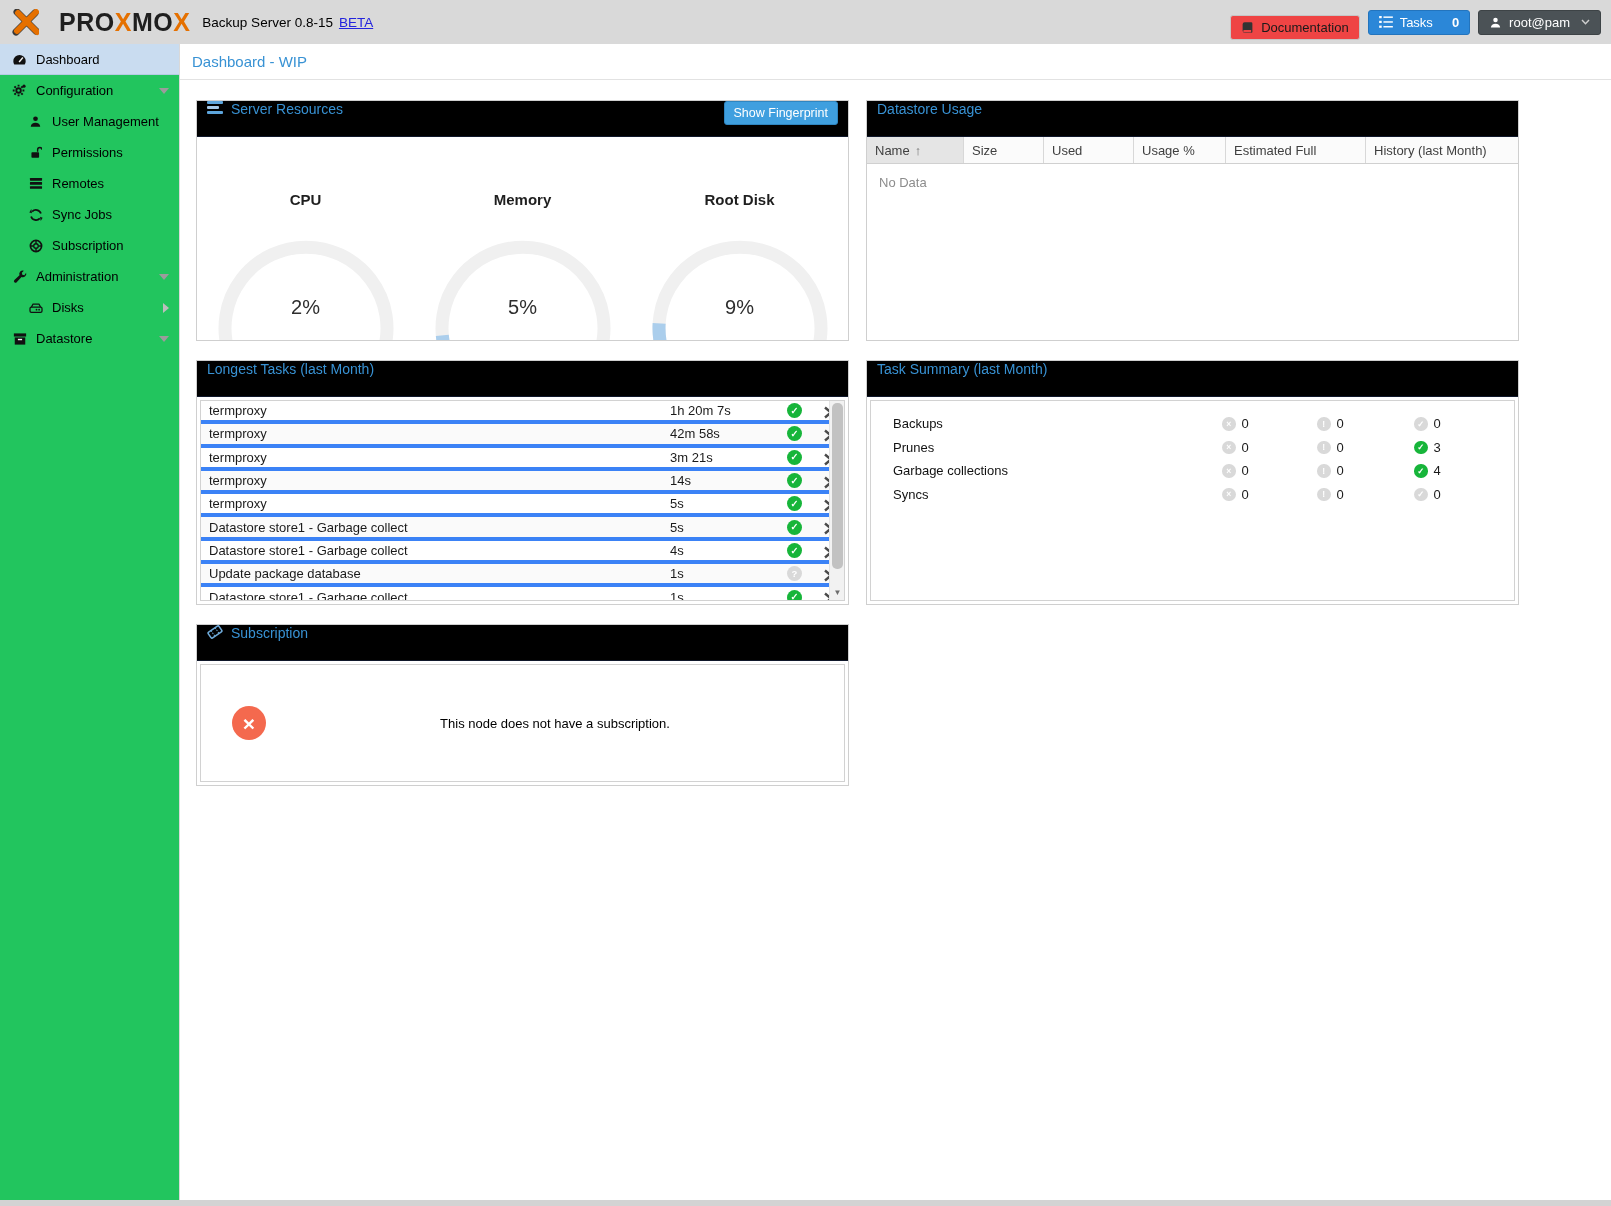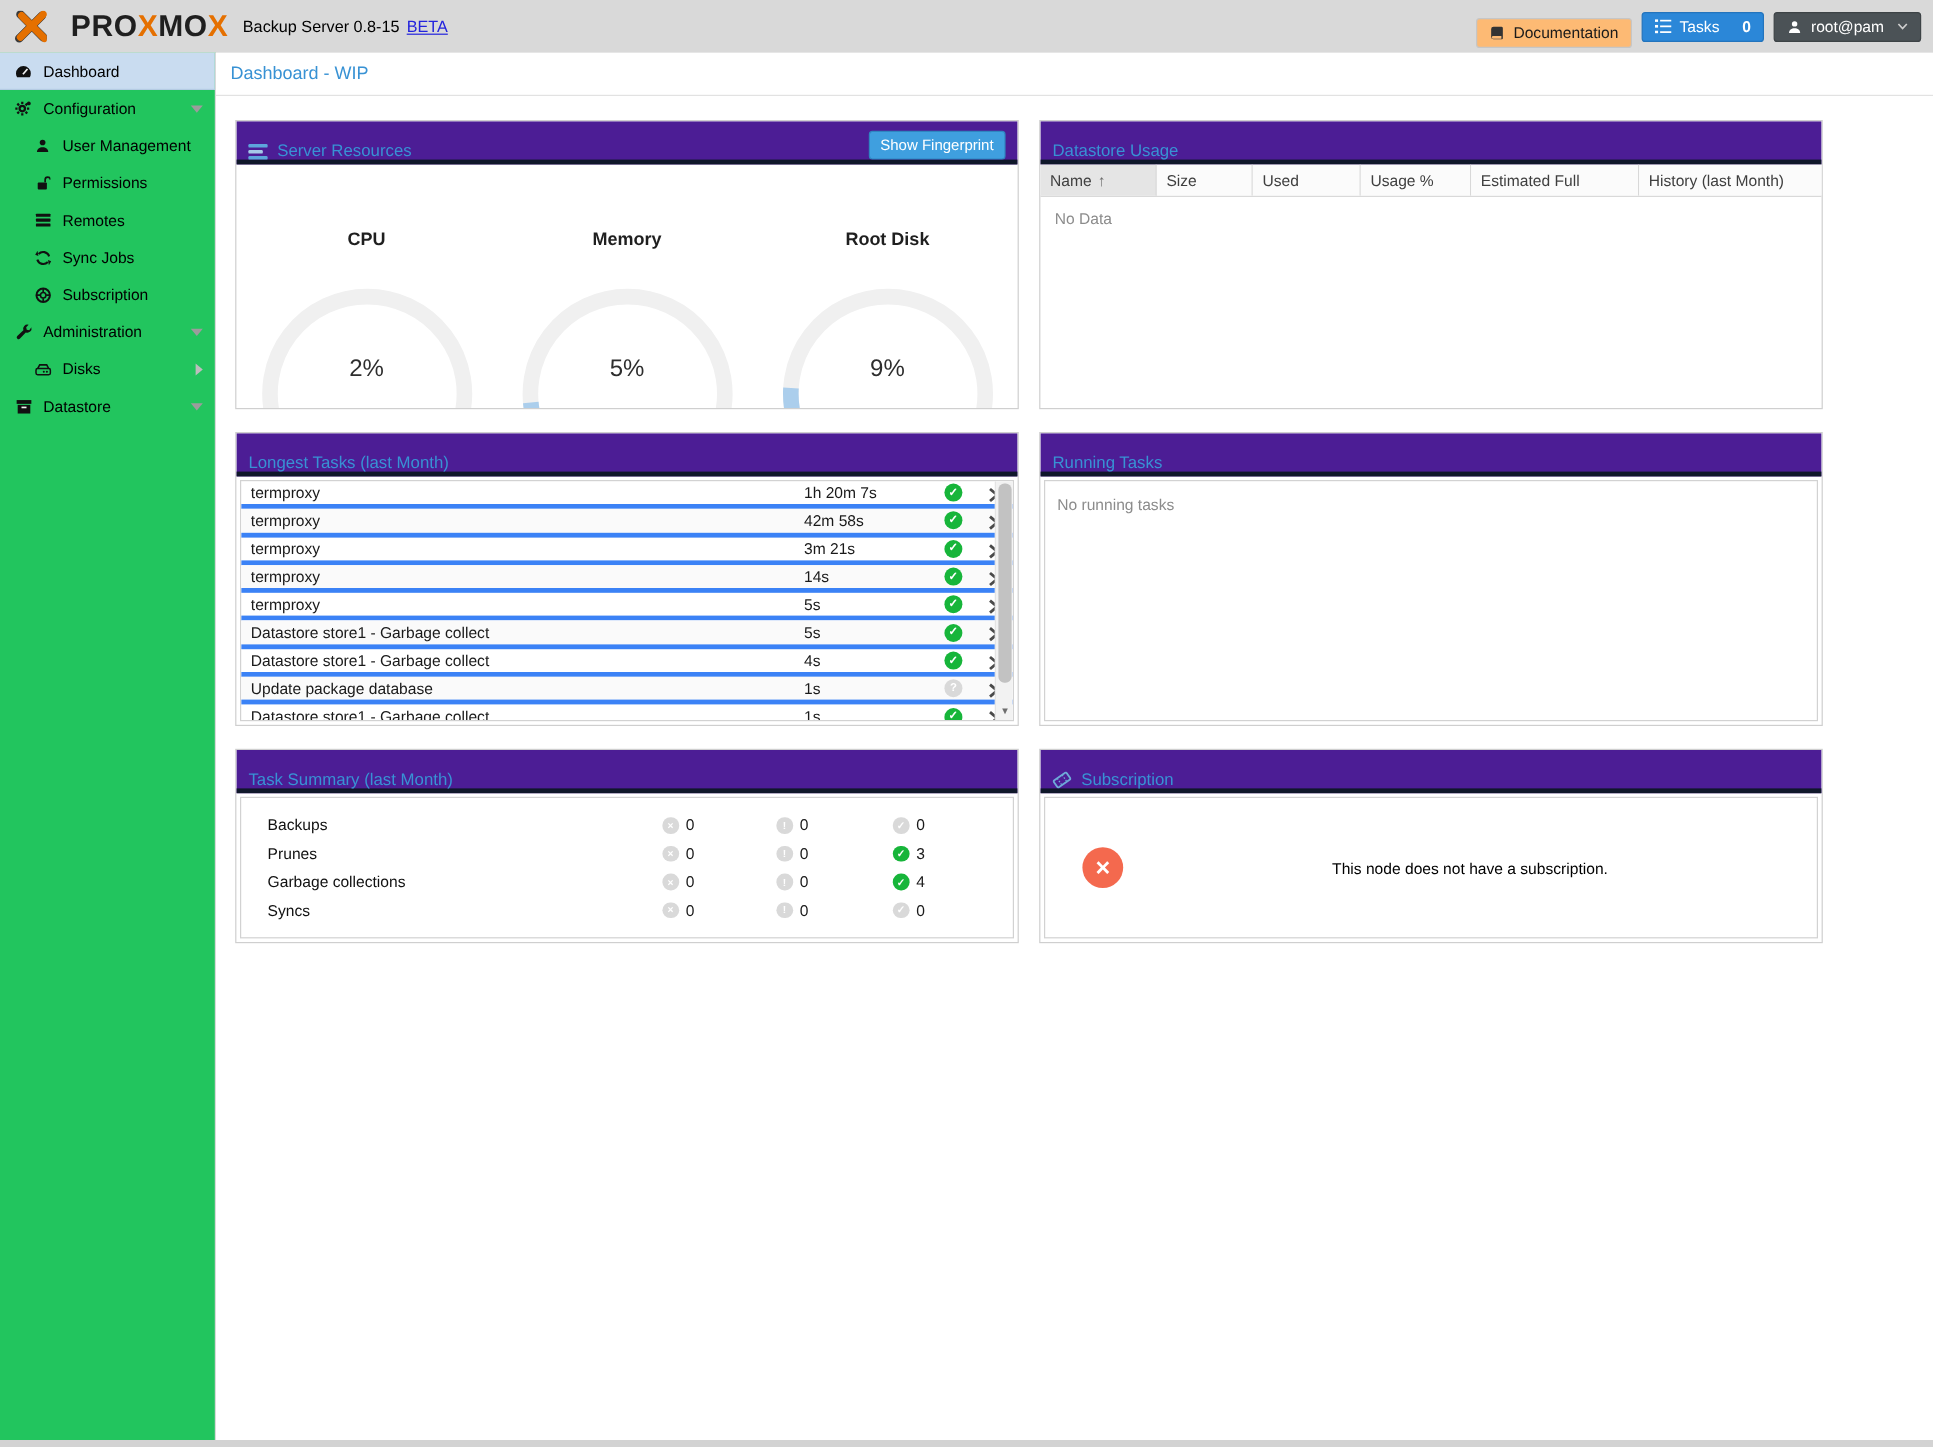--- a/index.html
+++ b/index.html
@@ -23,21 +23,21 @@
   .wordmark .orange { color: #e57000; }
   .top-subtitle { margin-left: 12px; font-size: 13.5px; color: #000; }
   .beta-link { margin-left: 6px; color: #2323dd; text-decoration: underline; font-size: 13.5px; cursor: pointer; }
   .topbar-right { margin-left: auto; display: flex; align-items: center; gap: 8px; }
   .tb-btn {
     height: 25px; display: inline-flex; align-items: center; gap: 7px;
     padding: 0 10px; border-radius: 3px; font-size: 13px; cursor: pointer;
     border: 1px solid transparent;
   }
   .tb-btn svg { display: block; }
-  .btn-doc { background: #fdba74; border-color: #c6c6c6; color: #1a1a1a; margin-top: 10px; }
+  .btn-doc { background: #ef4444; border-color: #c6c6c6; color: #1a1a1a; margin-top: 10px; }
   .btn-tasks { background: #2b87d8; border-color: #2374bd; color: #fff; }
   .btn-tasks .count { font-weight: bold; margin-left: 12px; }
   .btn-user { background: #4b5256; border-color: #3d4346; color: #fff; }
   .btn-user .caret { margin-left: 4px; }
 
   
   .layout { display: flex; height: 1156px; }
   .sidebar {
     width: 180px; background: #22c55e; border-right: 1px solid #d9d9d9;
     flex: none; padding-bottom: 6px;
@@ -73,22 +73,22 @@
 
   
   .content {
     padding: 20px 16px; display: grid;
     grid-template-columns: 653px 653px;
     grid-template-rows: 241px 245px 162px;
     column-gap: 17px; row-gap: 19px;
   }
   .panel { border: 1px solid #cfcfcf; background: #fff; display: flex; flex-direction: column; overflow: hidden; }
   .panel-header {
-    height: 36px; flex: none; background: #4c1d95; border-bottom: 4px solid #0f172a;
-    display: flex; align-items: flex-end; padding: 0 10px; gap: 8px;
+    height: 36px; flex: none; background: #000000; border-bottom: 1px solid #0f172a;
+    display: flex; align-items: flex-start; padding: 0 10px; gap: 8px;
   }
   .panel-title { color: #3892d4; font-size: 14px; }
   .panel-body { flex: 1; position: relative; overflow: hidden; }
   .inset { margin: 3px; border: 1px solid #d2d2d2; position: relative; overflow: hidden; height: calc(100% - 6px); }
   .empty-text { color: #8c8c8c; }
 
   
   .btn-fingerprint {
     margin-left: auto; background: #3f9fdf; border: 1px solid #2f85c0; color: #fff;
     font-size: 12.5px; padding: 4px 9px; border-radius: 3px; cursor: pointer;
@@ -503,30 +503,20 @@
               </div>
             </div>
             <div class="sb">
               <div class="sb-thumb"></div>
               <div class="sb-down">▼</div>
             </div>
           </div>
         </div>
       </section>
 
-      <section class="panel">
-        <div class="panel-header">
-          <span class="panel-title">Running Tasks</span>
-        </div>
-        <div class="panel-body">
-          <div class="inset">
-            <div class="empty-text" style="padding: 12px 10px;">No running tasks</div>
-          </div>
-        </div>
-      </section>
 
       <section class="panel">
         <div class="panel-header">
           <span class="panel-title">Task Summary (last Month)</span>
         </div>
         <div class="panel-body">
           <div class="inset">
             <div class="sum-rows">
               <div class="sum-row">
                 <span class="sum-label">Backups</span>

